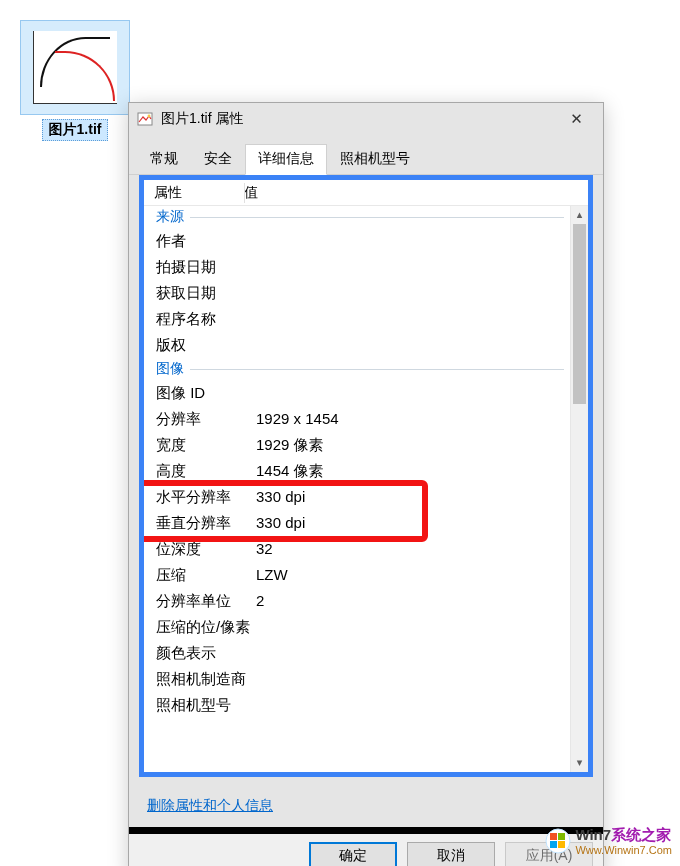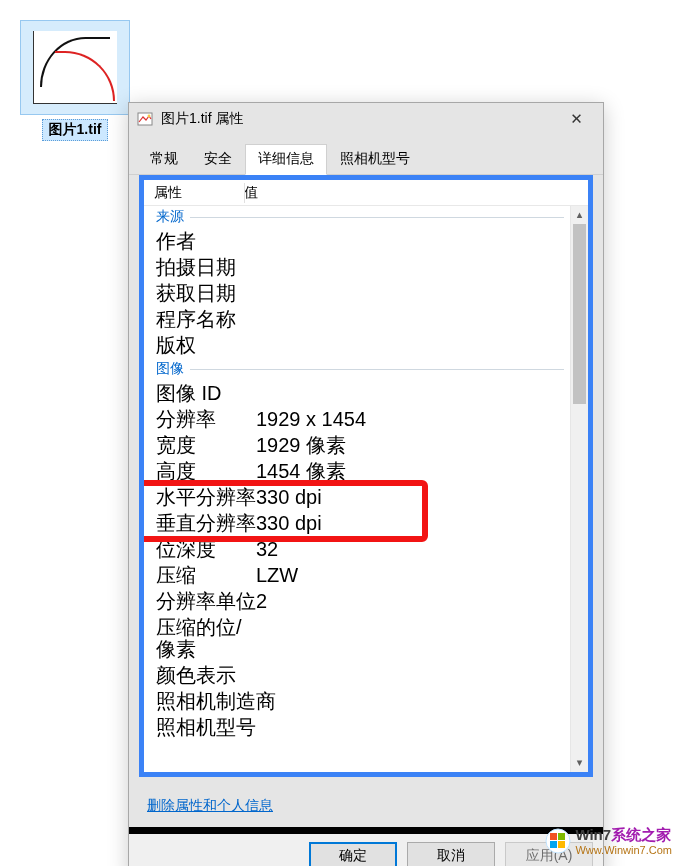--- a/index.html
+++ b/index.html
@@ -204,21 +204,21 @@
 .sect-header .line {
   flex: 1;
   height: 1px;
   background: #cfd8e0;
   margin-left: 6px;
   margin-right: 6px;
 }
 .prop-row {
   display: flex;
   padding: 2px 0 2px 12px;
-  font-size: 20px;
+  font-size: 15px;
   line-height: 22px;
 }
 .prop-row .k { width: 100px; }
 .prop-row .v { padding-left: 0px; }
 .highlight-box {
   position: absolute;
   border: 6px solid #f21414;
   border-radius: 6px;
   pointer-events: none;
 }

